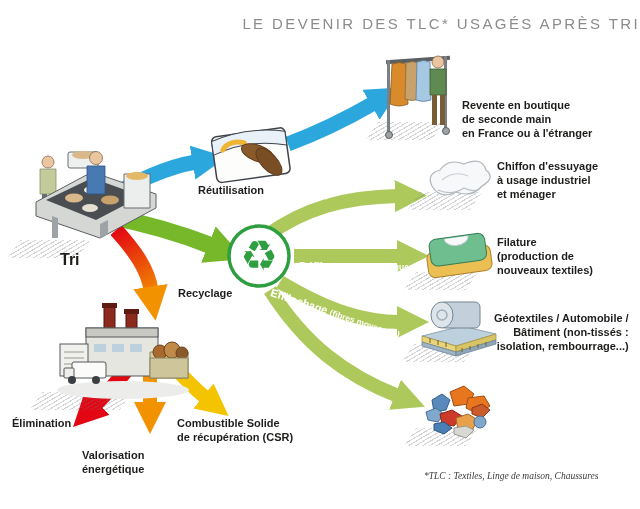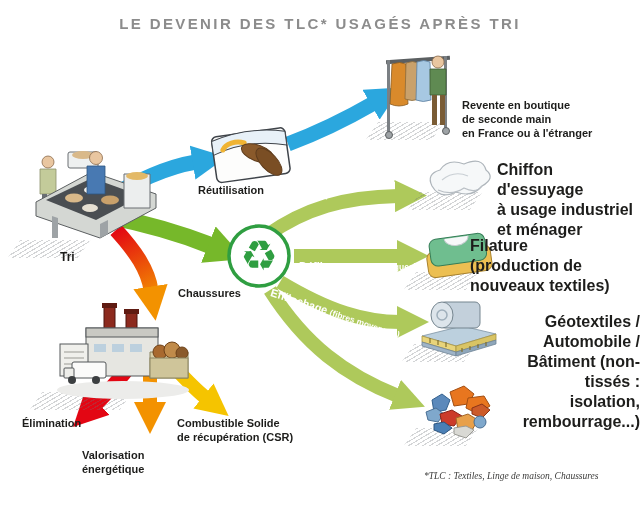--- a/index.html
+++ b/index.html
@@ -1,22 +1,22 @@
 <!DOCTYPE html>
 <html><head>
 <meta charset="utf-8">
 <style>
   html,body{margin:0;padding:0;background:#fff;}
   .stage{position:relative;width:640px;height:509px;background:#ffffff;overflow:hidden;
          font-family:"Liberation Sans",sans-serif;color:#1d1d1b;}
   .abs{position:absolute;}
-  .title{top:15px;left:0;width:100%;text-align:center;font-size:15px;font-weight:bold;
+  .title{top:15px;left:0;width:100%;text-align:right;font-size:15px;font-weight:normal;
          letter-spacing:2.4px;color:#8c8c8c;}
   .lbl{font-weight:bold;color:#1d1d1b;font-size:11px;line-height:1.25;white-space:pre-line;}
-  .out{font-size:16px;}
+  .out{font-size:11px;}
   .ctr{text-align:left;}
   .arrow-lbl{color:#ffffff;font-weight:bold;font-size:11px;white-space:nowrap;
              transform-origin:left center;}
   .arrow-lbl .note{font-size:8.5px;margin-left:3px;font-weight:bold;}
   .footnote{font-style:italic;font-size:9.5px;color:#3c3c3b;font-family:"Liberation Serif",serif;}
   .hatch{background:repeating-linear-gradient(135deg,rgba(110,115,120,.30) 0 1.5px,transparent 1.5px 5px);
          transform:skewX(-35deg);height:18px;}
   svg{display:block;}
 </style>
 </head>
@@ -198,44 +198,44 @@
       <rect x="102" y="58" width="38" height="20" fill="#cfc59a" stroke="#8a8460"></rect>
       <rect x="24" y="62" width="34" height="16" rx="2" fill="#fbfbfa" stroke="#55585a"></rect>
       <rect x="16" y="68" width="10" height="10" rx="1" fill="#eeeeea" stroke="#55585a"></rect>
       <circle cx="24" cy="80" r="4" fill="#3c3f41"></circle>
       <circle cx="48" cy="80" r="4" fill="#3c3f41"></circle>
     </svg>
   </div>
 
   <div class="abs title">LE DEVENIR DES TLC* USAGÉS APRÈS TRI</div>
 
-  <div class="abs lbl ctr" style="left:60px;top:250px;width:70px;font-size:12px;">Tri</div>
+  <div class="abs lbl ctr" style="left:60px;top:250px;width:70px;font-size:16px;">Tri</div>
   <div class="abs lbl ctr" style="left:198px;top:184px;width:110px;">Réutilisation</div>
-  <div class="abs lbl" style="left:178px;top:287px;">Chaussures</div>
+  <div class="abs lbl" style="left:178px;top:287px;">Recyclage</div>
 
   <div class="abs lbl" style="left:462px;top:66px;margin-top:33px;">Revente en boutique
 de seconde main
 en France ou à l'étranger</div>
 
   <div class="abs arrow-lbl" style="left:303px;top:194px;transform:rotate(-17deg);"><span>Coupe</span><span class="note"></span></div>
   <div class="abs arrow-lbl" style="left:299px;top:248px;margin-top:12px;"><span>Défibrage</span><span class="note">(fibres longues)</span></div>
   <div class="abs arrow-lbl" style="left:271px;top:286px;transform:rotate(18deg);"><span>Effilochage</span><span class="note">(fibres moyennes)</span></div>
   <div class="abs arrow-lbl" style="left:266px;top:326px;transform:rotate(37deg);"><span>Broyage</span><span class="note">(fibres courtes)</span></div>
 
   <div class="abs lbl out" style="left:497px;top:160px;">Chiffon d'essuyage
 à usage industriel
 et ménager</div>
-  <div class="abs lbl out" style="left:470px;top:236px;">Filature
+  <div class="abs lbl out" style="left:497px;top:236px;">Filature
 (production de
 nouveaux textiles)</div>
   <div class="abs lbl out" style="left:494px;top:312px;text-align:right;">Géotextiles / Automobile /
 Bâtiment (non-tissés :
 isolation, rembourrage...)</div>
 
-  <div class="abs lbl" style="left:22px;top:417px;">Élimination</div>
+  <div class="abs lbl" style="left:12px;top:417px;">Élimination</div>
   <div class="abs lbl ctr" style="left:82px;top:437px;width:110px;margin-top:12px;">Valorisation
 énergétique</div>
   <div class="abs lbl" style="left:177px;top:417px;">Combustible Solide
 de récupération (CSR)</div>
 
   <div class="abs footnote" style="left:424px;top:471px;">*TLC : Textiles, Linge de maison, Chaussures</div>
 
 </div>
 
 </body></html>

